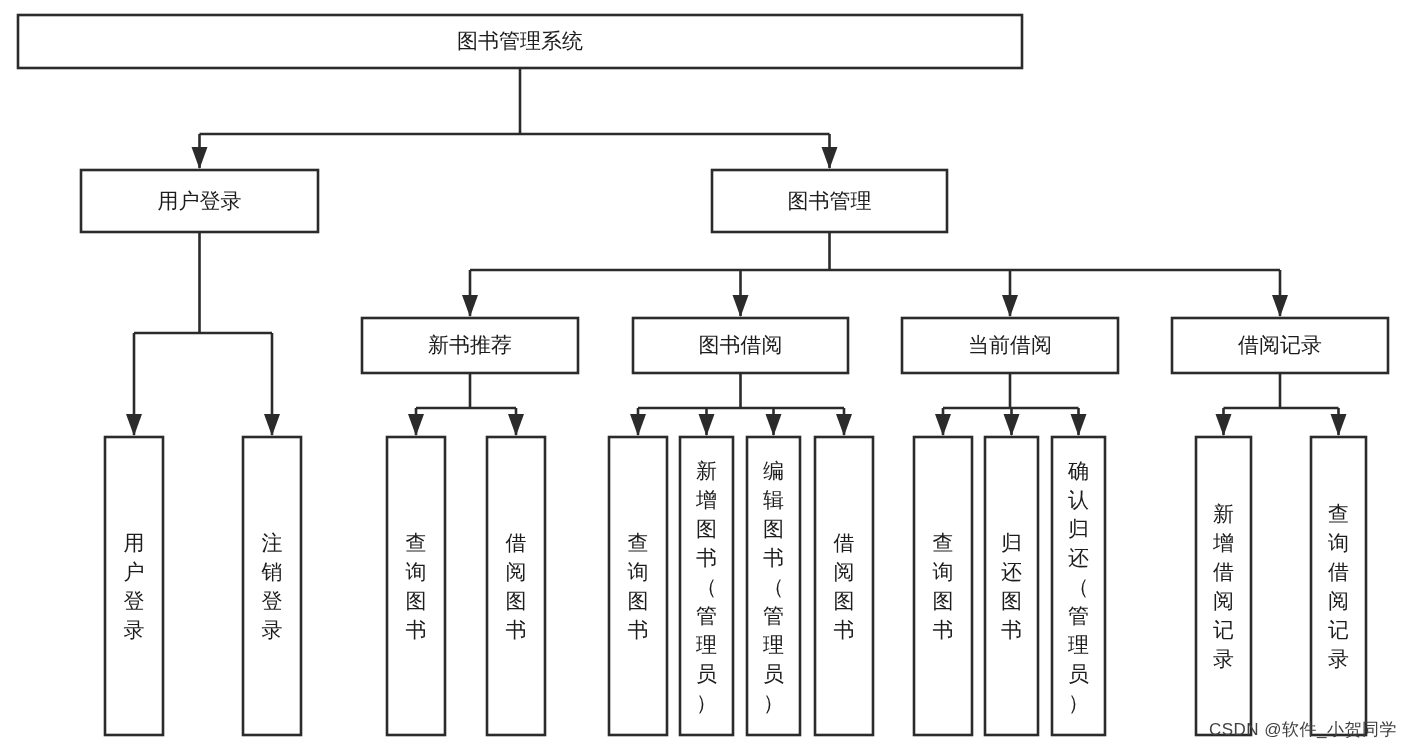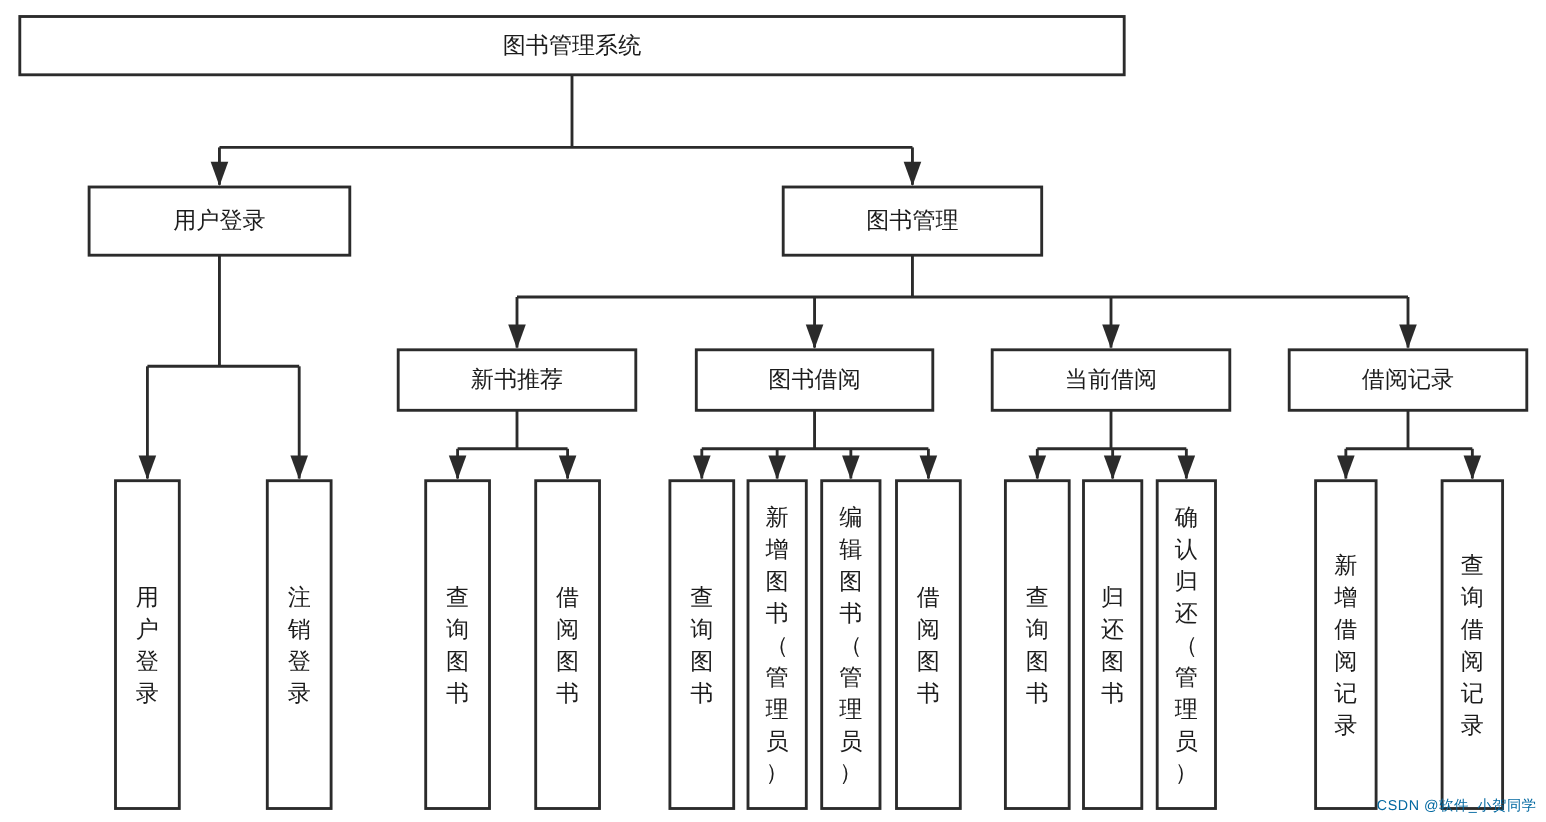--- a/index.html
+++ b/index.html
@@ -52,22 +52,22 @@
     font-family: "Liberation Sans", "DejaVu Sans", sans-serif;
     font-size: 21px;
     fill: #1c1c1c;
     text-anchor: middle;
   }
   .watermark {
     position: absolute;
     right: 8px;
     bottom: 6px;
     font-family: "Liberation Sans", "DejaVu Sans", sans-serif;
-    font-size: 13px;
-    color: #0369a1;
+    font-size: 17px;
+    color: #404040;
     white-space: nowrap;
     letter-spacing: 0.5px;
   }
 </style>
 </head>
 <body>
 
 <div id="diagram-root">
 
   <svg id="tree-svg" viewBox="0 0 1405 747">

